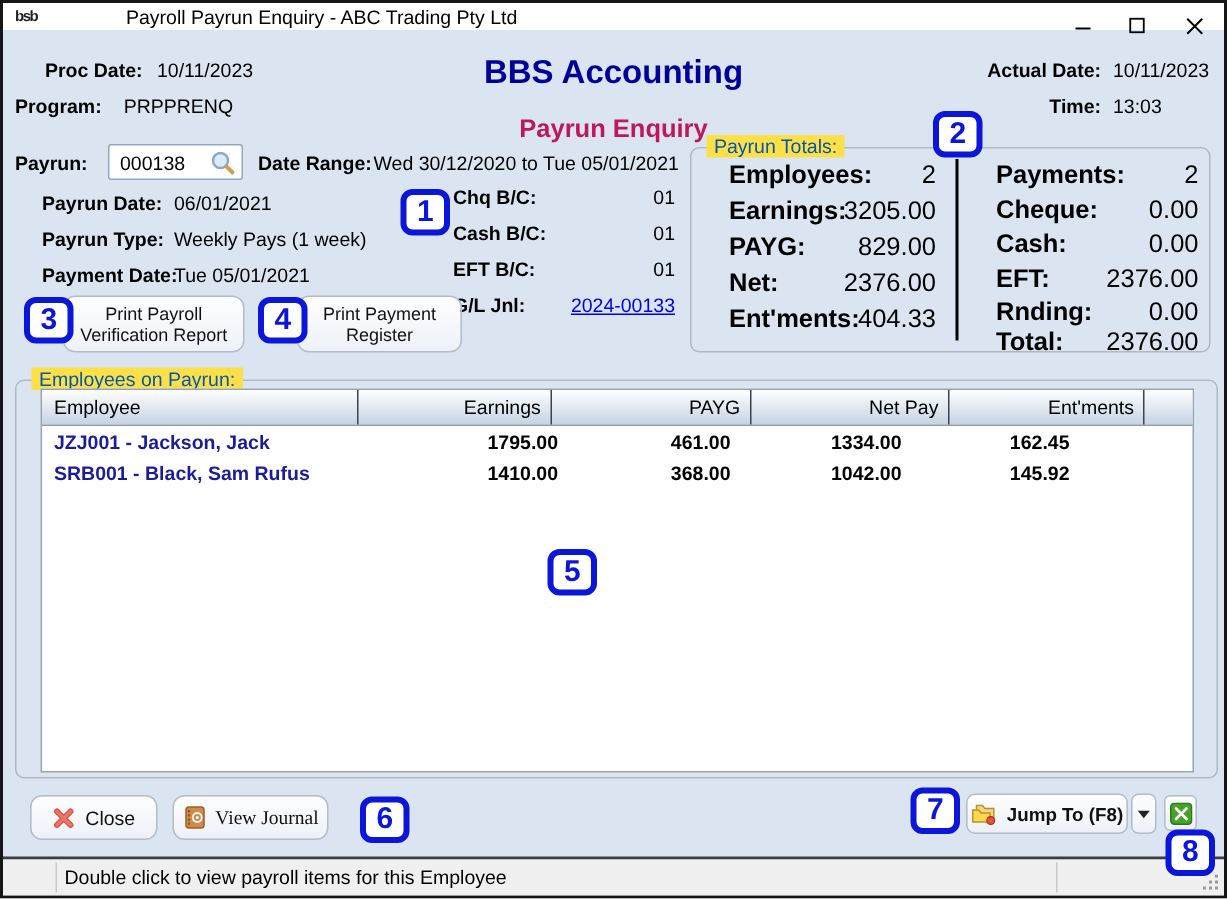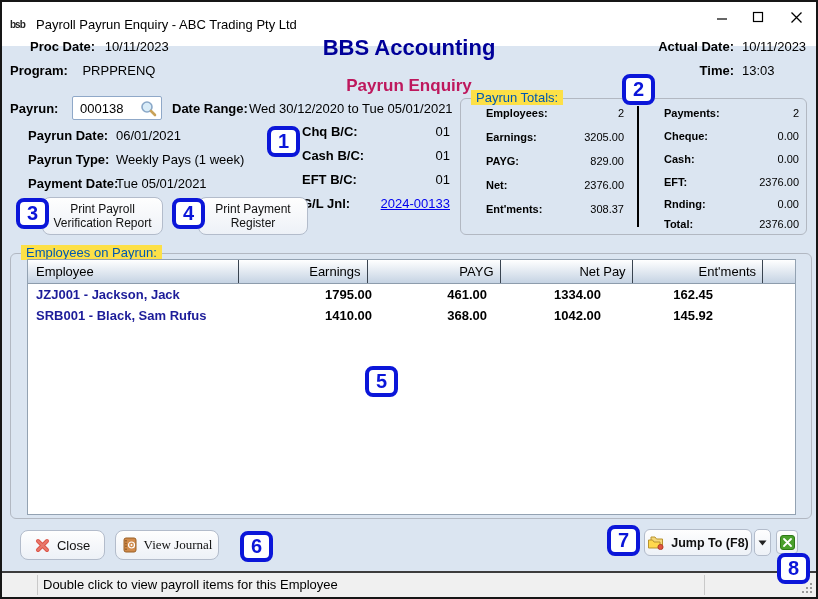--- a/index.html
+++ b/index.html
@@ -6,22 +6,22 @@
   html, body { width: 818px; height: 599px; }
   body { font-family: "Liberation Sans", sans-serif; font-size: 13px; color: #1a1a1a; }
 
   .window {
     position: relative; width: 818px; height: 599px;
     border: 2px solid #161616; background: #dbe5f1; overflow: hidden;
   }
 
   
   .titlebar {
-    position: absolute; left: 0; top: 0; right: 0; height: 44px;
-    background: #ffffff; display: flex; align-items: center;
+    position: absolute; left: 0; top: 0; right: 0; height: 18px;
+    background: #ffffff; display: flex; align-items: center; gap: 48px;
   }
   .titlebar .logo { margin-left: 8px; width: 20px; font: bold 10px "Liberation Sans", sans-serif; letter-spacing: -1px; color: #222; }
   .titlebar .title { margin-left: 6px; font-size: 13px; color: #000; }
   .win-btn { position: absolute; top: 0; width: 36px; height: 30px; display: flex; align-items: center; justify-content: center; }
   .win-btn.min { right: 76px; } .win-btn.max { right: 40px; } .win-btn.close { right: 2px; }
 
   
   .lbl { font-weight: bold; color: #000; }
   .val { color: #000; }
   .abs { position: absolute; white-space: nowrap; }
@@ -48,21 +48,21 @@
   .btn.two-line { flex-direction: column; gap: 0; font-size: 12px; line-height: 14px; padding: 2px; }
 
   
   .groupbox { position: absolute; border: 1px solid #b2b8c2; border-radius: 6px; }
   .legend {
     position: absolute; top: -9px; left: 10px; padding: 0 5px; background: #fde047;
     color: #0058b0; font-size: 13px; white-space: nowrap;
   }
 
   
-  .tot-row { position: absolute; height: 15px; font-size: 11px; white-space: nowrap; padding-left: 17px; }
+  .tot-row { position: absolute; height: 15px; font-size: 17px; white-space: nowrap; padding-left: 17px; }
   .tot-val { position: absolute; text-align: right; }
   .tot-divider { position: absolute; left: 176px; top: 7px; bottom: 7px; width: 2px; background: #000; }
 
   
   .emp-table { position: absolute; left: 16px; top: 5px; width: 769px; height: 256px;
     background: #fff; border: 1px solid #93a2b2; }
   .thead { display: flex; height: 24px; background: linear-gradient(#ffffff, #c5d3e3);
     border-bottom: 1px solid #8d9cac; gap: 32px; }
   .th { border-right: 1px solid #3a4450; display: flex; align-items: center; font-size: 13px; color: #000; }
   .th.left { padding-left: 8px; justify-content: flex-start; }
@@ -189,21 +189,21 @@
     <div class="tot-row" style="left:8px; top:56px; right:182px;">
       <span class="lbl">PAYG:</span>
       <span class="tot-val val" style="left:82px; right:0;">829.00</span>
     </div>
     <div class="tot-row" style="left:8px; top:80px; right:182px;">
       <span class="lbl">Net:</span>
       <span class="tot-val val" style="left:82px; right:0;">2376.00</span>
     </div>
     <div class="tot-row" style="left:8px; top:104px; right:182px;">
       <span class="lbl">Ent'ments:</span>
-      <span class="tot-val val" style="left:82px; right:0;">308.37</span>
+      <span class="tot-val val" style="left:82px; right:0;">404.33</span>
     </div>
 
     <div class="tot-row" style="left:186px; top:8px; right:7px;">
       <span class="lbl">Payments:</span>
       <span class="tot-val val" style="left:76px; right:0;">2</span>
     </div>
     <div class="tot-row" style="left:186px; top:31px; right:7px;">
       <span class="lbl">Cheque:</span>
       <span class="tot-val val" style="left:76px; right:0;">0.00</span>
     </div>

